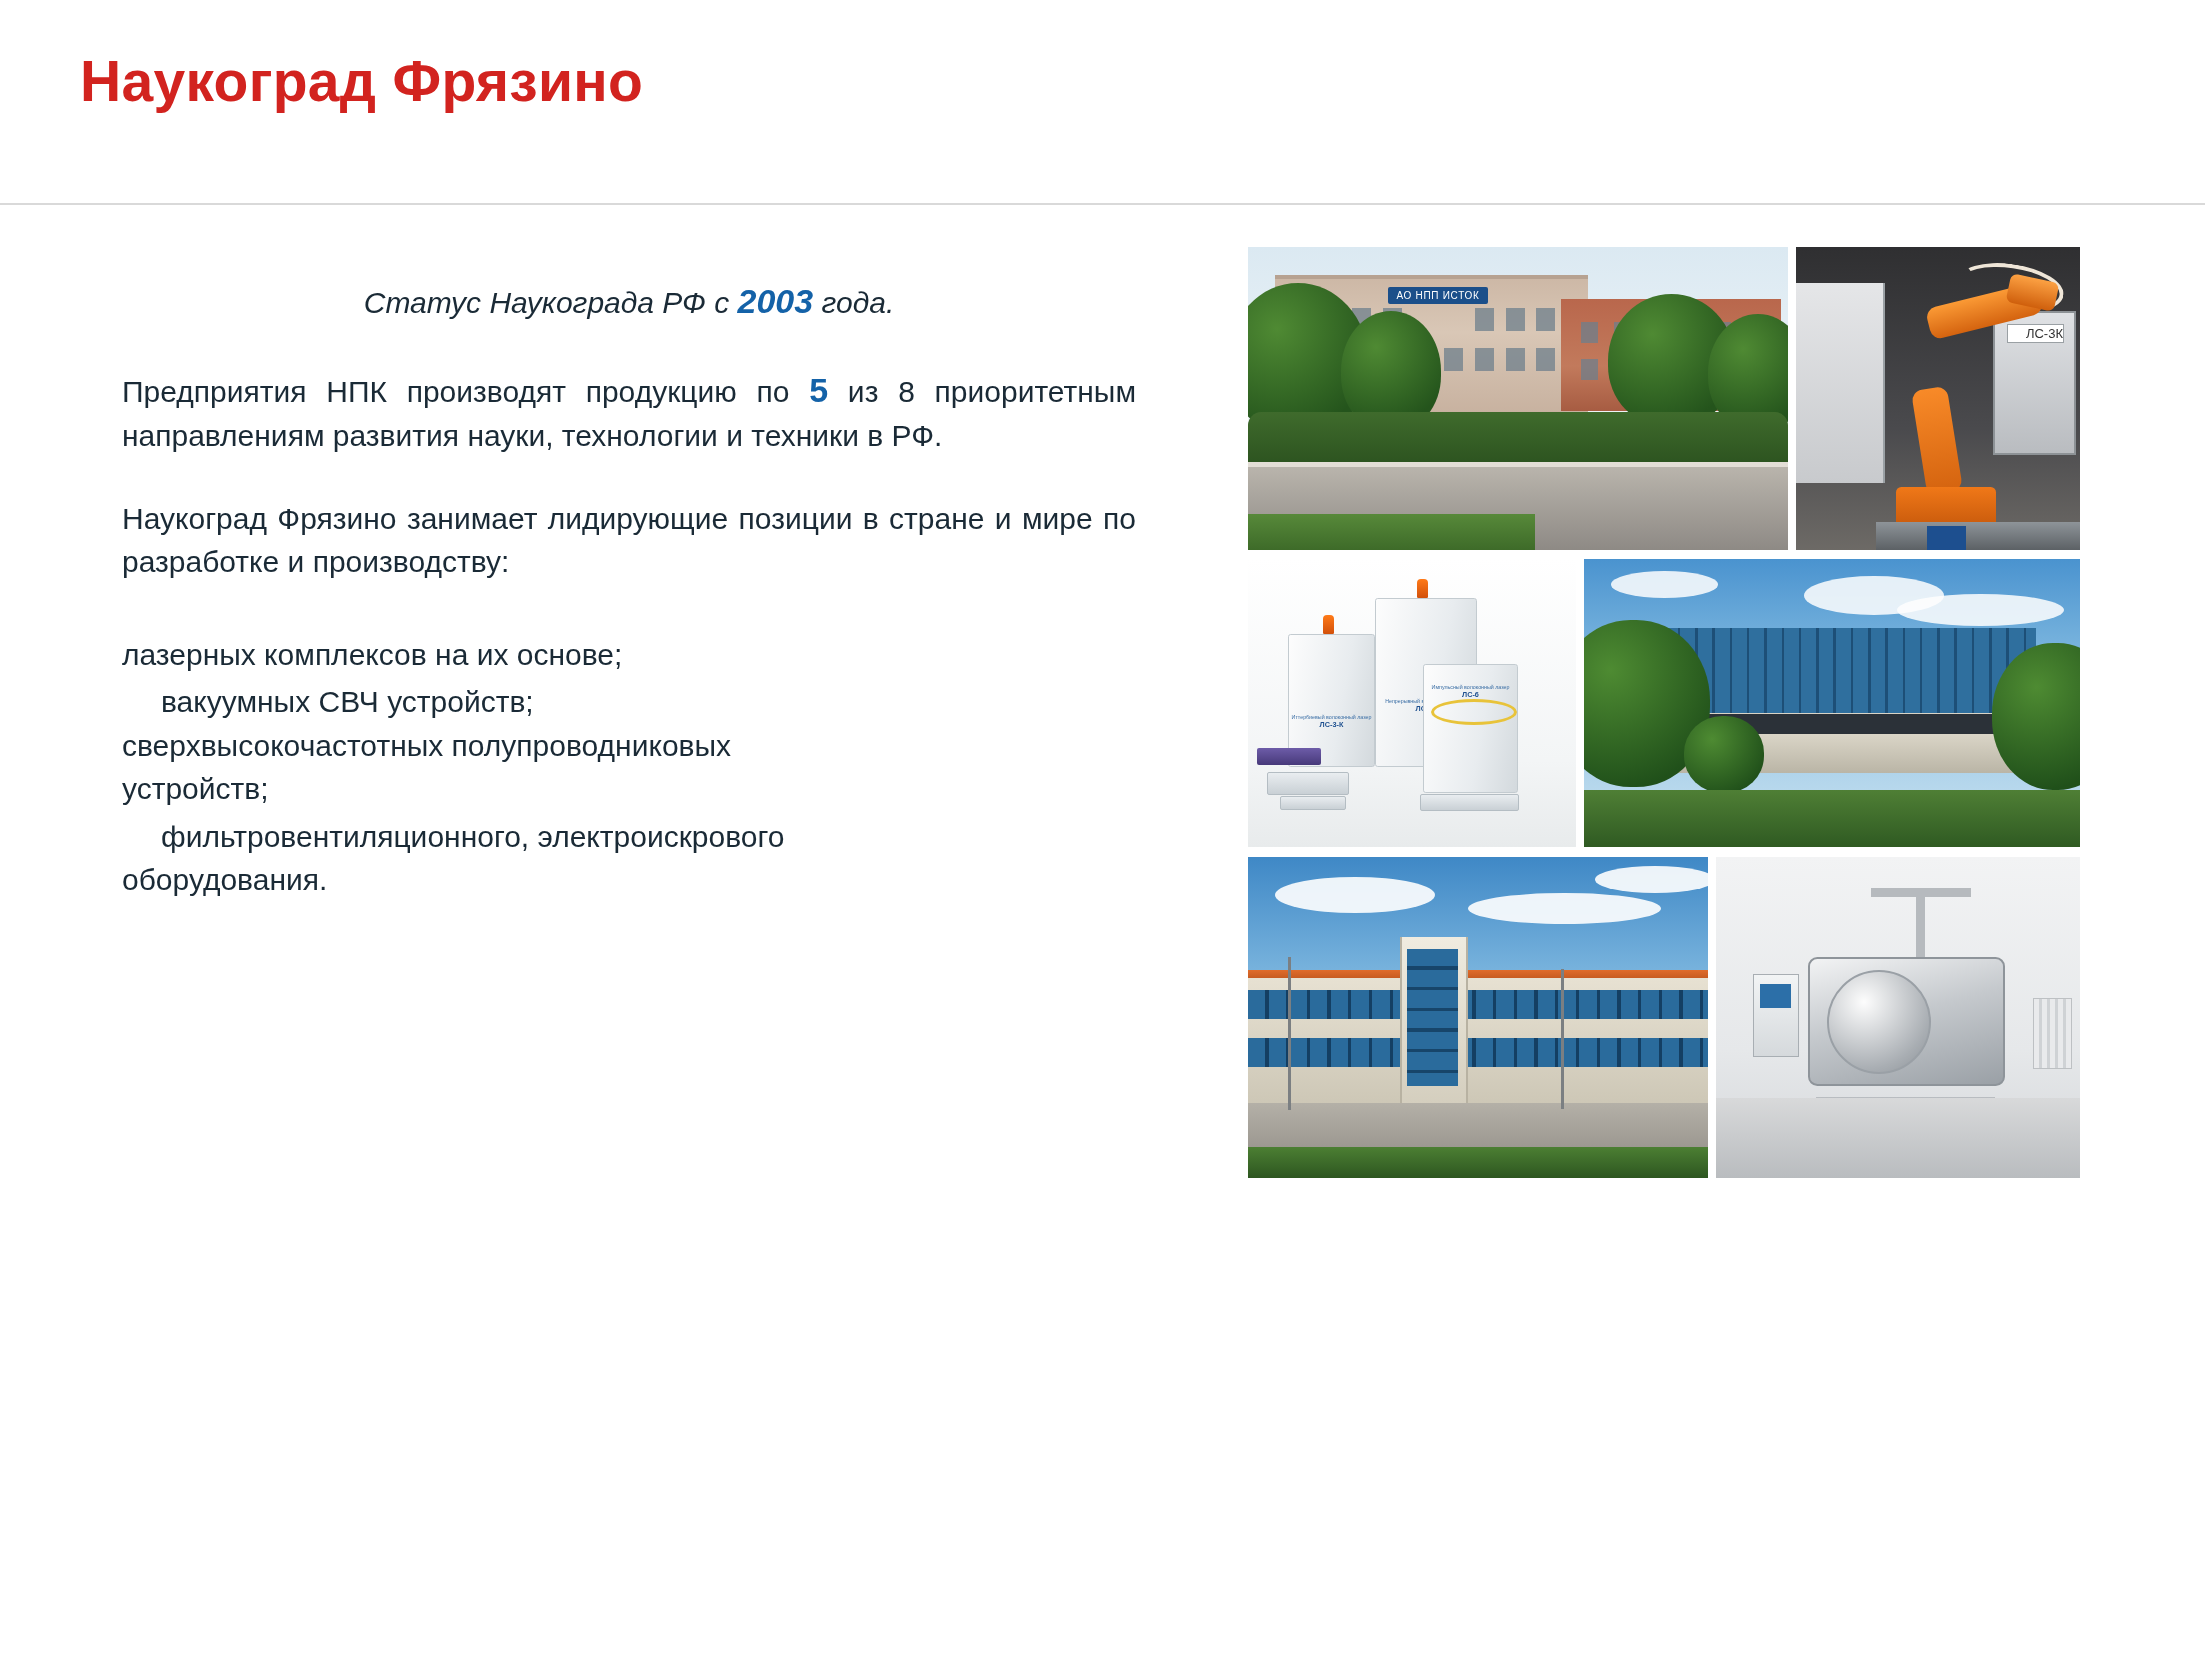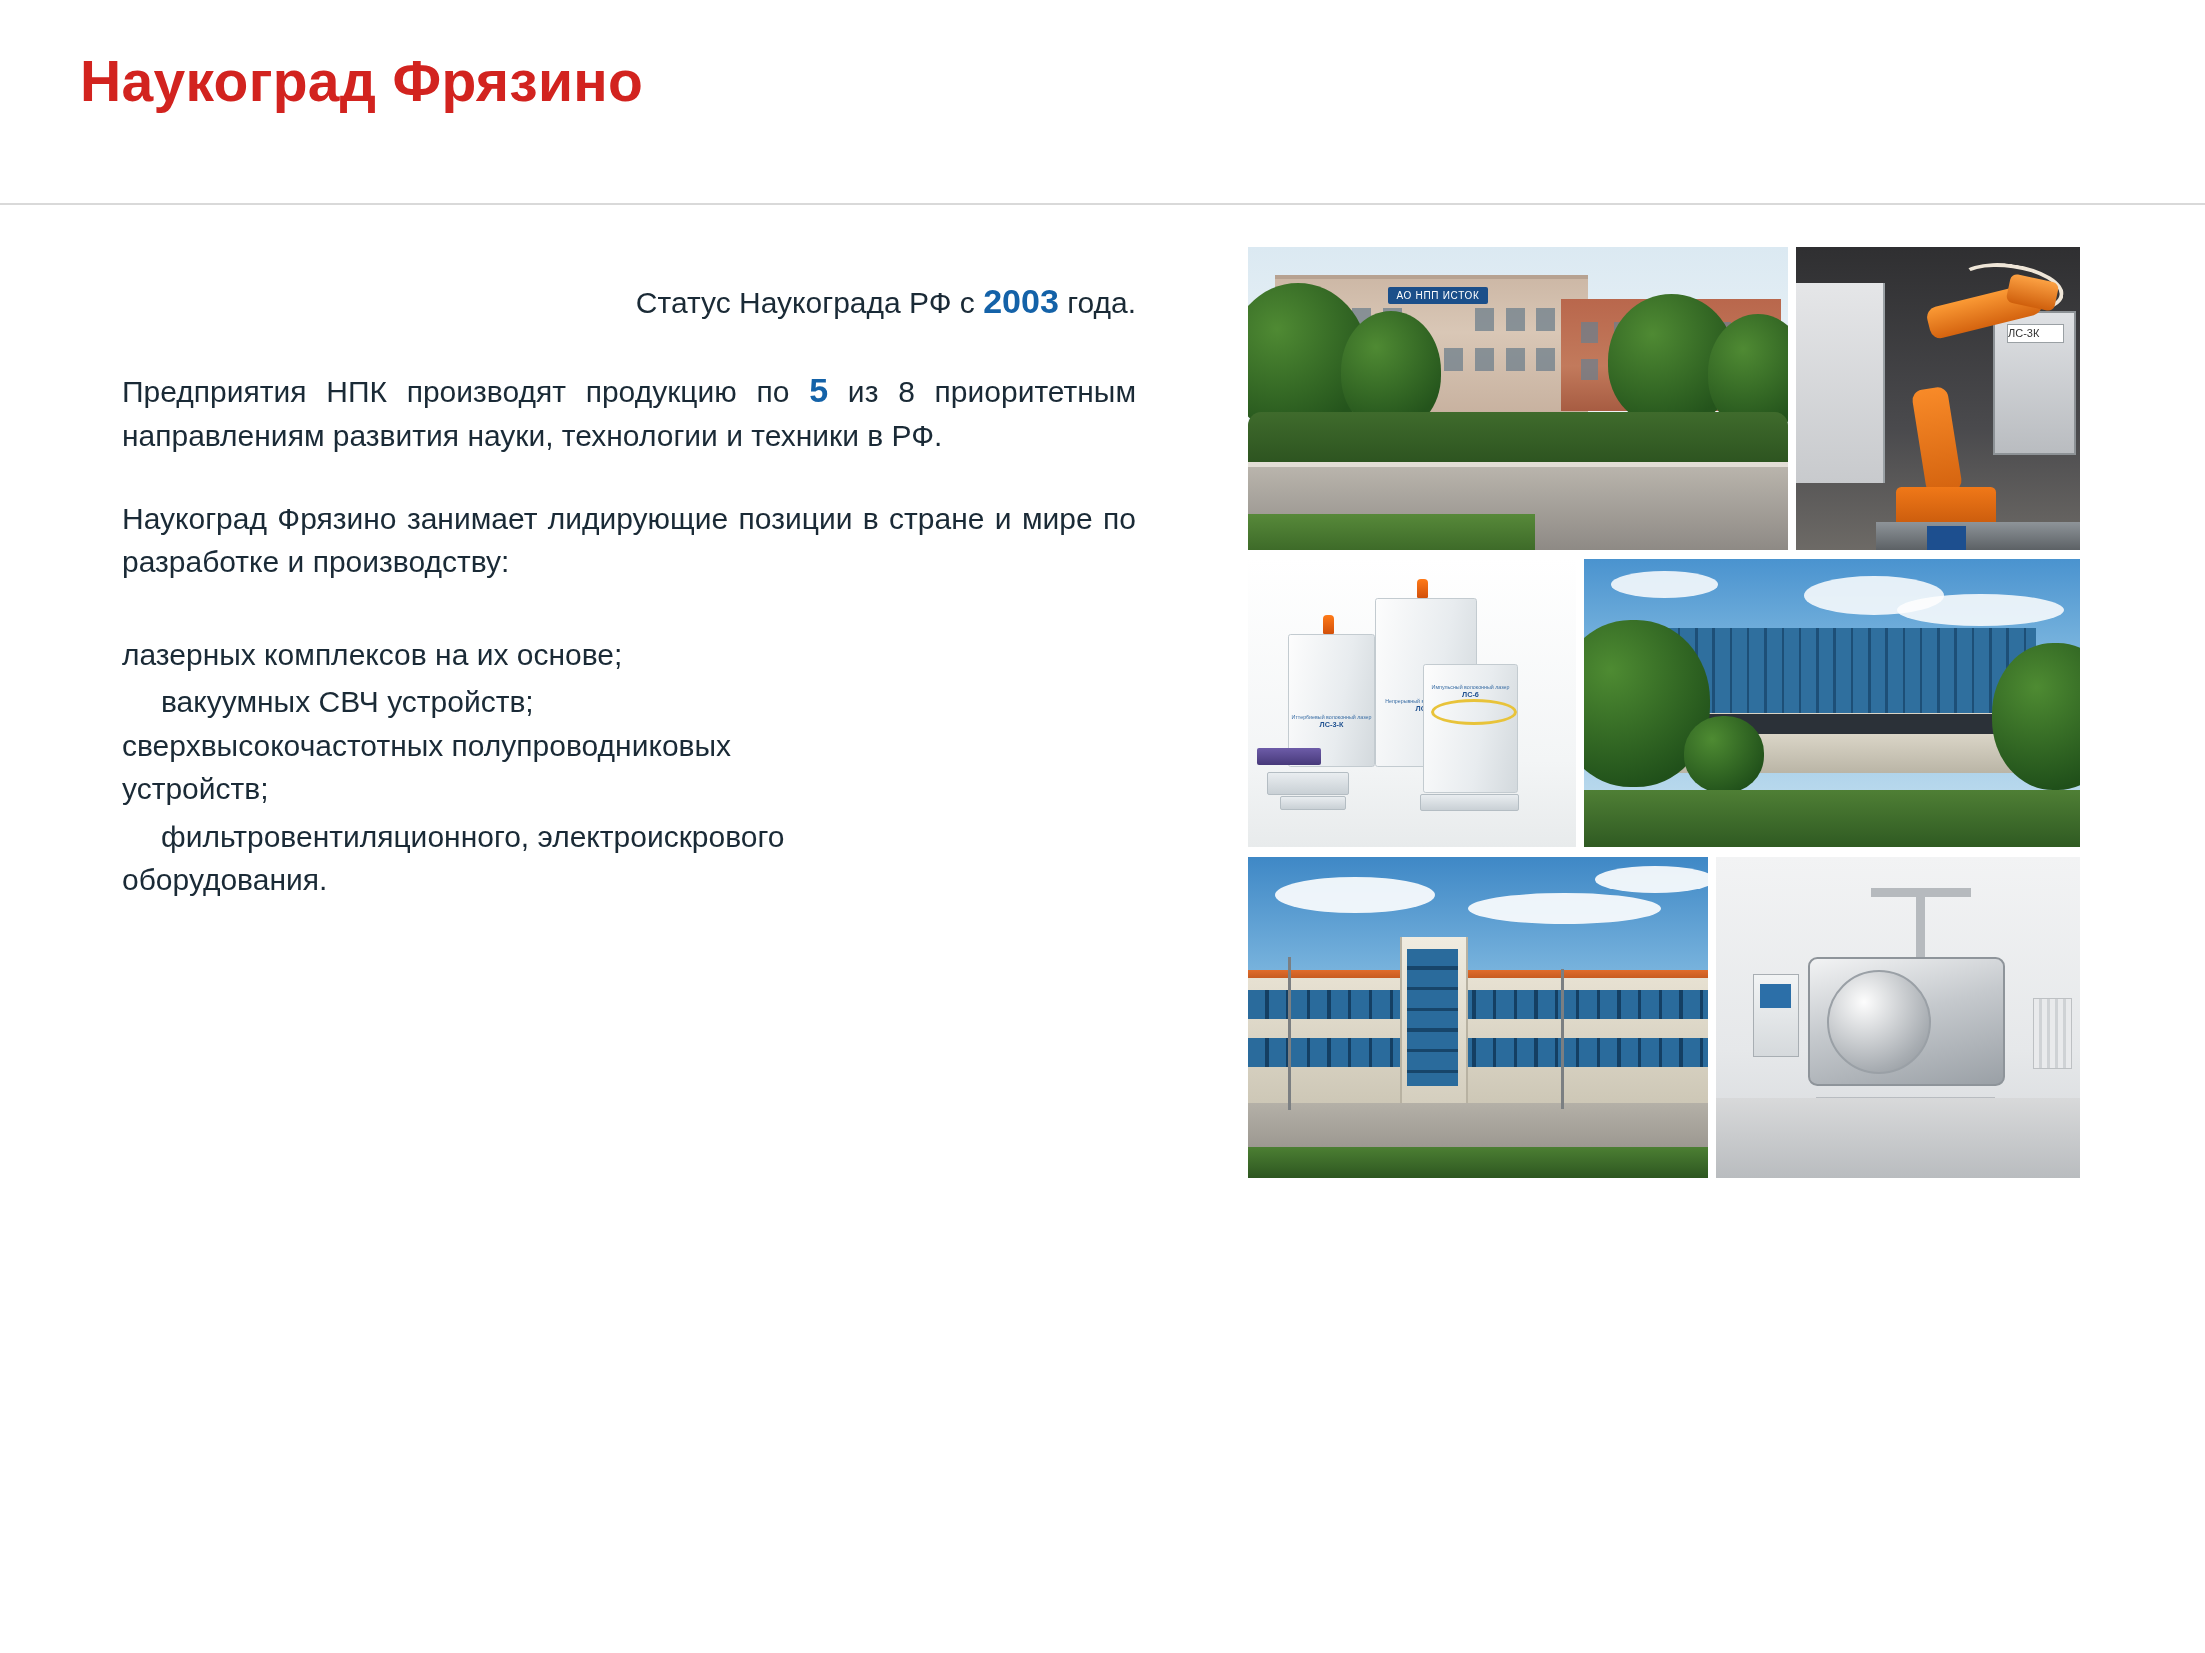--- a/index.html
+++ b/index.html
@@ -49,21 +49,21 @@
     width: 1014px;
     color: #1a2a36;
     font-size: 30px;
     line-height: 1.42;
   }
   .para {
     margin: 0 0 41px 0;
     text-align: justify;
     text-justify: inter-word;
   }
-  .para.no-justify { text-align: right; }
+  .para.no-justify { text-align: center; font-style: italic; }
   .accent-num {
     color: #1462a8;
     font-weight: bold;
     font-size: 34px;
   }
   .lead-block {
     margin: 0 0 6px 0;
     text-align: justify;
   }
   .sub-list {
@@ -152,22 +152,22 @@
     position:absolute; left:0; top:36px; width:87px; height:200px;
     background: linear-gradient(#e5e6e8,#c8cacd);
     border-right:2px solid #9aa0a4;
   }
   .p2-cab {
     position:absolute; right:4px; top:64px; width:79px; height:140px;
     background: linear-gradient(#dfe1e4,#b9bcc0); border:2px solid #8d9296;
   }
   .p2-cab-lbl {
     position:absolute; right:16px; top:77px; width:55px; height:17.3px;
-    background:#fff; border:0.7px solid #9aa0a4; font-size:11px; color:#333;
-    text-align:left; line-height:17.3px;
+    background:#fff; border:0.7px solid #9aa0a4; font-size:13px; color:#333;
+    text-align:right; line-height:17.3px;
   }
   .p2-base {
     position:absolute; left:100px; bottom:23px; width:100px; height:40px;
     background: linear-gradient(#f07818,#c85a0c); border-radius:5.3px;
   }
   .p2-arm1 {
     position:absolute; left:123px; bottom:57px; width:36px; height:105px;
     background: linear-gradient(#f88a28,#d4630f); border-radius:10.7px;
     transform: rotate(-9deg);
   }

